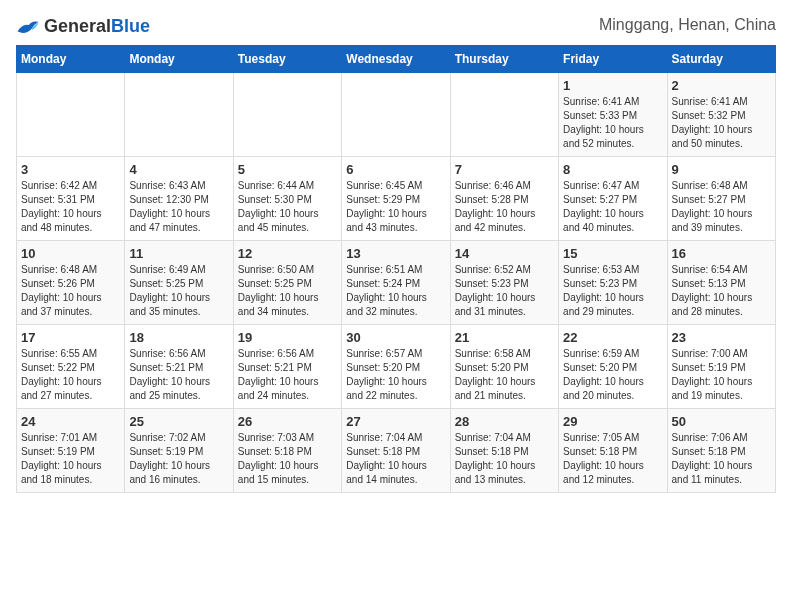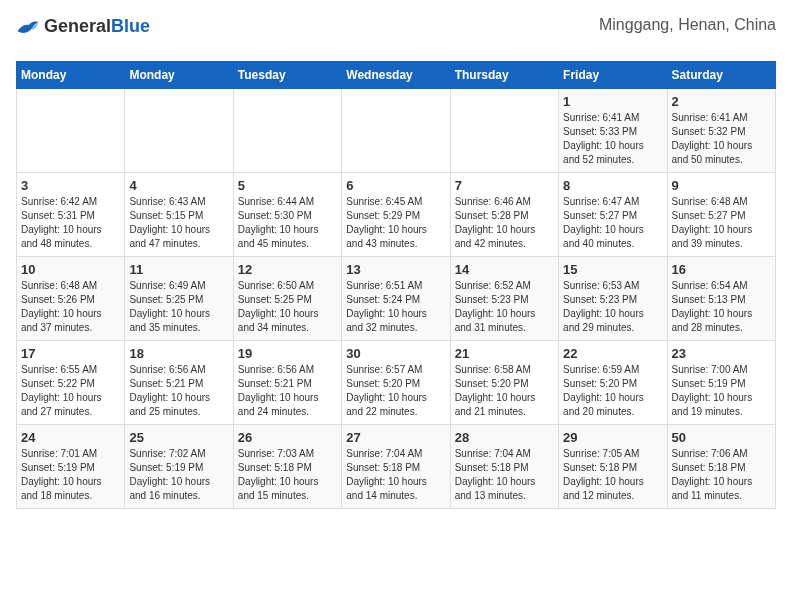--- a/index.html
+++ b/index.html
@@ -7,21 +7,21 @@
       font-family: Arial, sans-serif;
       background: #fff;
       width: 792px;
       min-height: 612px;
       padding: 16px;
     }
     .header {
       display: flex;
       justify-content: space-between;
       align-items: flex-start;
-      margin-bottom: 24px;
+      margin-bottom: 8px;
     }
     .logo {
       display: flex;
       align-items: center;
       gap: 4px;
     }
     .logo-text-general { font-size: 18px; font-weight: bold; color: #333; }
     .logo-text-blue { font-size: 18px; font-weight: bold; color: #1565c0; }
     .logo-bird {
       width: 24px;
@@ -133,21 +133,21 @@
         <td>
           <span class="day-num">3</span>
           <div class="day-info">Sunrise: 6:42 AM
 Sunset: 5:31 PM
 Daylight: 10 hours
 and 48 minutes.</div>
         </td>
         <td>
           <span class="day-num">4</span>
           <div class="day-info">Sunrise: 6:43 AM
-Sunset: 5:15 PM
+Sunset: 12:30 PM
 Daylight: 10 hours
 and 47 minutes.</div>
         </td>
         <td>
           <span class="day-num">5</span>
           <div class="day-info">Sunrise: 6:44 AM
 Sunset: 5:30 PM
 Daylight: 10 hours
 and 45 minutes.</div>
         </td>

